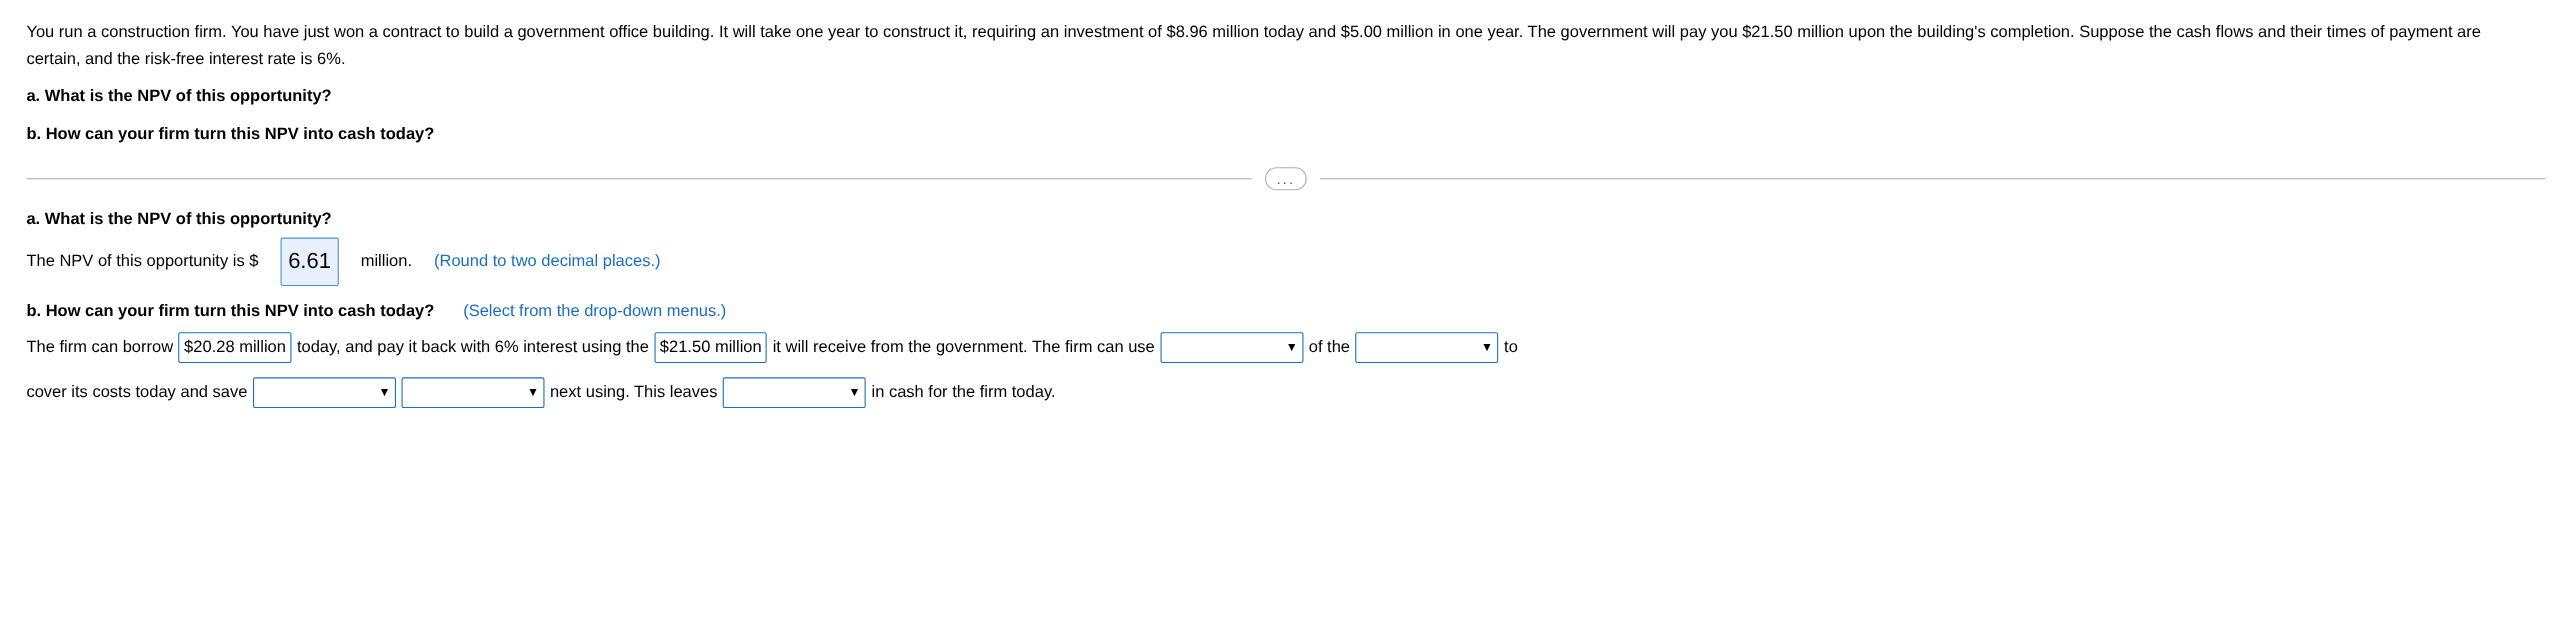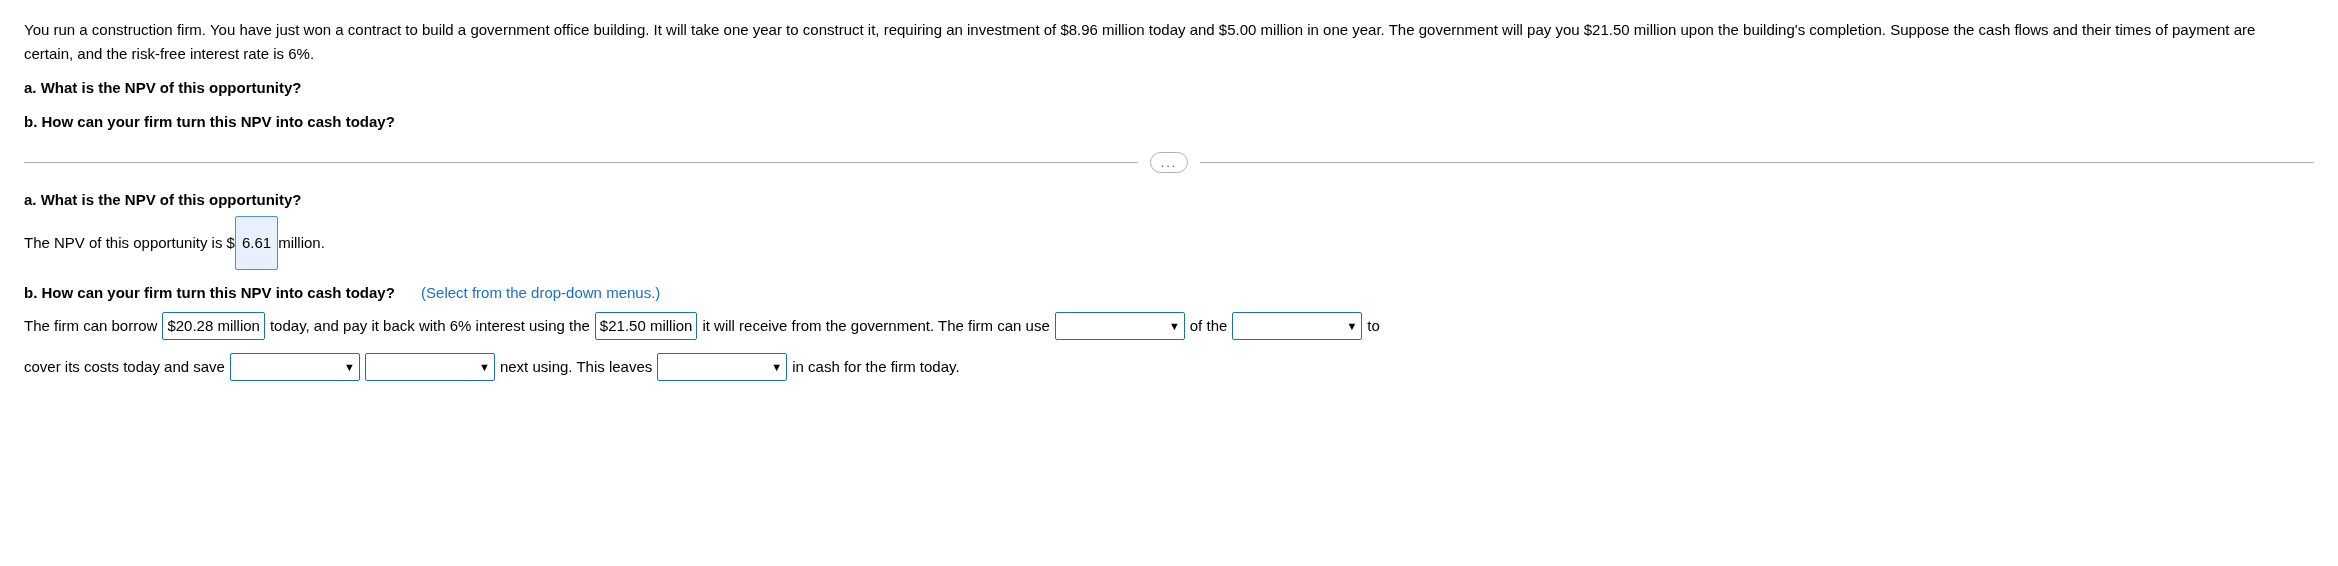--- a/index.html
+++ b/index.html
@@ -44,29 +44,29 @@
       font-weight: bold;
       margin-bottom: 8px;
       margin-top: 12px;
     }
     .answer-row {
       margin-bottom: 10px;
       line-height: 2.0;
       display: flex;
       align-items: center;
       flex-wrap: wrap;
-      gap: 0;
+      gap: 20px;
     }
     .highlighted-value {
       background: #e8f0fe;
       border: 1.5px solid #4a90d9;
       border-radius: 2px;
-      padding: 11px 6px;
-      color: #000;
-      font-size: 15px;
+      padding: 1px 6px;
+      color: #000;
+      font-size: 20px;
     }
     .hint-blue {
       color: #1a6fc4;
       font-size: 15px;
     }
     .dropdown-wrapper {
       display: inline-flex;
       align-items: center;
       border: 1.5px solid #1a6fc4;
       border-radius: 2px;
@@ -139,20 +139,21 @@
   <div class="divider-dots">...</div>
   <div class="divider-line"></div>
 </div>
 
 <div class="section-label">a. What is the NPV of this opportunity?</div>
 
 <div class="answer-row">
   <span>The NPV of this opportunity is $</span>
   <span class="highlighted-value">6.61</span>
   <span>million.</span>
+  <span class="hint-blue">(Round to two decimal places.)</span>
 </div>
 
 <div class="section-label" style="margin-top:14px;">
   <span>b. How can your firm turn this NPV into cash today?</span>
   <span class="hint-blue" style="font-weight:normal; margin-left:22px;">(Select from the drop-down menus.)</span>
 </div>
 
 <div class="sentence-row">
   <span>The firm can borrow</span>
 

